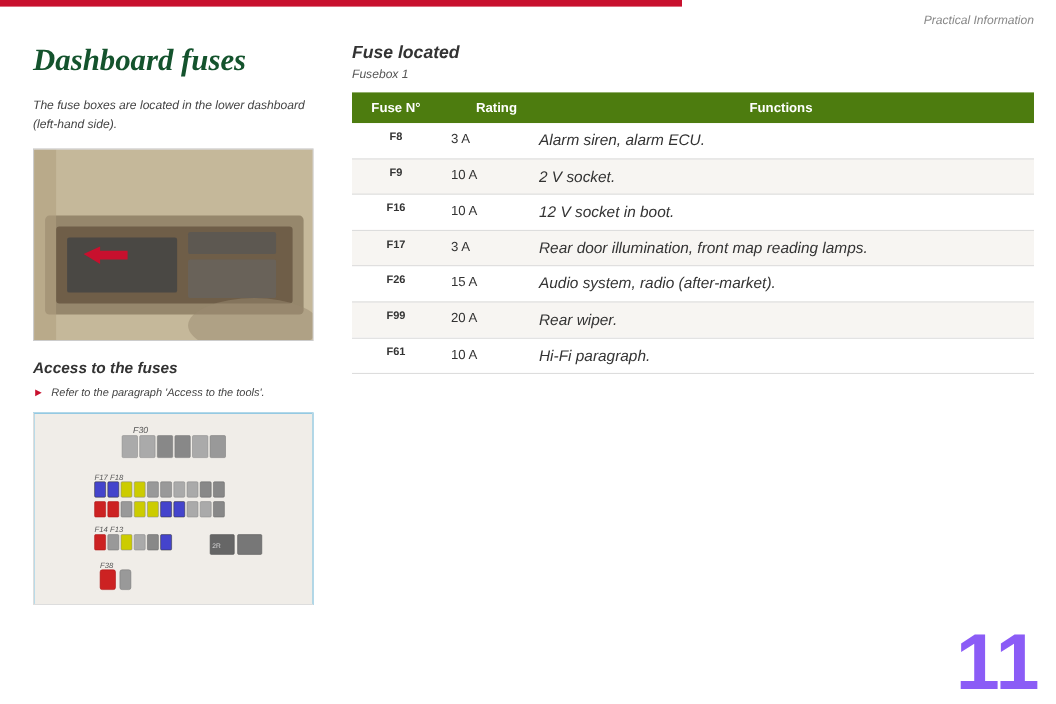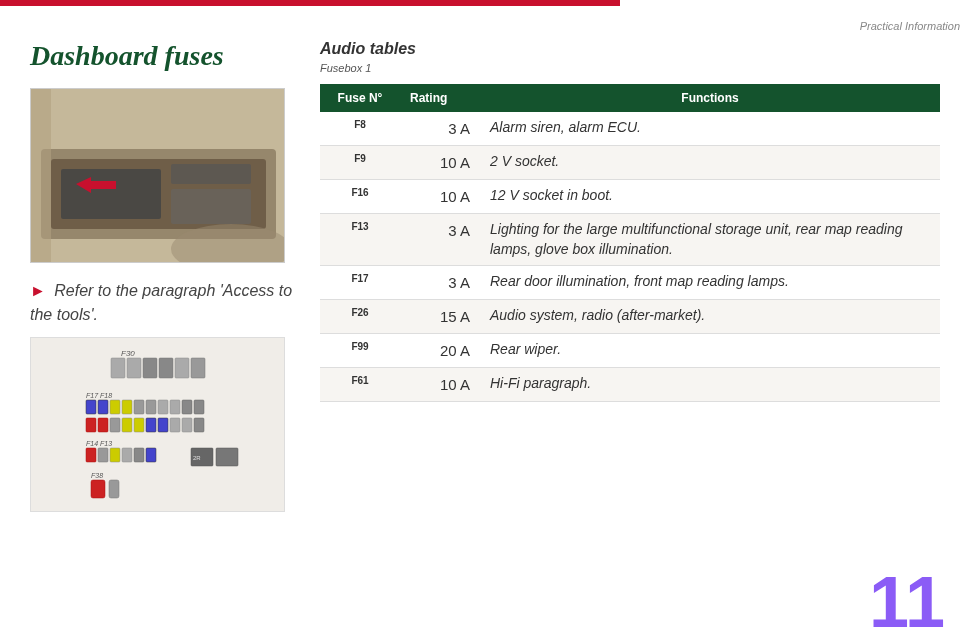--- a/index.html
+++ b/index.html
@@ -21,27 +21,28 @@
       top: 0;
       left: 0;
       width: 620px;
       height: 6px;
       background: #c8102e;
     }
 
     
     .header {
       position: absolute;
-      top: 12px;
+      top: 0;
       right: 0;
       width: 340px;
       height: 30px;
       display: flex;
-      align-items: flex-start;
+      align-items: center;
       justify-content: flex-end;
+      padding-right: 20px;
     }
 
     .header-title {
       font-size: 11px;
       color: #888;
       font-style: italic;
       margin-top: 8px;
     }
 
     
@@ -101,21 +102,21 @@
     
     .access-title {
       font-size: 14px;
       font-weight: bold;
       color: #333;
       font-style: italic;
       margin-bottom: 8px;
     }
 
     .access-text {
-      font-size: 16px;
+      font-size: 10px;
       color: #444;
       line-height: 1.5;
       font-style: italic;
     }
 
     .arrow-bullet {
       color: #c8102e;
       margin-right: 4px;
     }
 
@@ -154,39 +155,39 @@
     }
 
     
     .fuse-table {
       width: 100%;
       border-collapse: collapse;
       font-size: 11px;
     }
 
     .fuse-table thead tr {
-      background: #14532d;
+      background: #4d7c0f;
       color: #fff;
     }
 
     .fuse-table thead th {
       padding: 7px 10px;
       text-align: center;
       font-weight: bold;
       font-size: 12px;
     }
 
     .fuse-table thead th:first-child {
       width: 80px;
       text-align: center;
     }
 
     .fuse-table thead th:nth-child(2) {
       width: 80px;
-      text-align: left;
+      text-align: right;
     }
 
     .fuse-table tbody tr {
       border-bottom: 1px solid #ddd;
     }
 
     .fuse-table tbody tr:nth-child(even) {
       background: #f7f5f2;
     }
 
@@ -201,42 +202,43 @@
       line-height: 1.4;
     }
 
     .fuse-table tbody td:first-child {
       text-align: center;
       font-weight: bold;
       font-size: 10px;
     }
 
     .fuse-table tbody td:nth-child(2) {
-      text-align: right;
-      font-size: 15px;
+      text-align: left;
+      font-size: 12px;
     }
 
     .fuse-table tbody td:nth-child(3) {
       font-style: italic;
       font-size: 14px;
     }
   </style>
 </head>
 <body>
 
 <div class="top-bar"></div>
 
 <div class="header">
   <span class="header-title">Practical Information</span>
 </div>
 
 <div class="left-column">
 
   <div class="page-title">Dashboard fuses</div>
 
+  <div class="description-text">The fuse boxes are located in the lower dashboard (left-hand side).</div>
 
   <div class="car-image">
     <div class="car-image-inner">
       
       <svg width="255" height="175">
 
         <rect x="0" y="0" width="255" height="175" fill="#c5b89a"></rect>
 
         <rect x="10" y="60" width="235" height="90" rx="4" fill="#8a7a60" opacity="0.8"></rect>
         <rect x="20" y="70" width="215" height="70" rx="3" fill="#6a5a45" opacity="0.9"></rect>
@@ -248,20 +250,21 @@
 
         <ellipse cx="200" cy="160" rx="60" ry="25" fill="#9a8a70" opacity="0.5"></ellipse>
 
         <polygon points="45,95 60,88 60,92 85,92 85,100 60,100 60,104" fill="#c8102e"></polygon>
 
         <rect x="0" y="0" width="20" height="175" fill="#b0a080" opacity="0.6"></rect>
       </svg>
     </div>
   </div>
 
+  <div class="access-title">Access to the fuses</div>
 
   <div class="access-text">
     <span class="arrow-bullet">►</span>
     <span>Refer to the paragraph 'Access to the tools'.</span>
   </div>
 
   <div class="fuse-diagram">
     <svg width="255" height="175">
       <rect x="0" y="0" width="255" height="175" fill="#f0ede8"></rect>
 
@@ -313,21 +316,21 @@
       <rect x="160" y="110" width="22" height="18" rx="1" fill="#666" stroke="#555" stroke-width="0.5"></rect>
       <text x="162" y="122" font-size="6" fill="#ddd">2R</text>
       <rect x="185" y="110" width="22" height="18" rx="1" fill="#777" stroke="#555" stroke-width="0.5"></rect>
     </svg>
   </div>
 
 </div>
 
 <div class="right-column">
 
-  <div class="fuse-tables-title">Audio tables</div>
+  <div class="fuse-tables-title">Fuse located</div>
   <div class="fusebox-label">Fusebox 1</div>
 
   <table class="fuse-table">
     <thead>
       <tr>
         <th>Fuse N°</th>
         <th>Rating</th>
         <th>Functions</th>
       </tr>
     </thead>
@@ -341,25 +344,20 @@
           <td>F9</td>
           <td>10 A</td>
           <td>2 V socket.</td>
         </tr>
         <tr>
           <td>F16</td>
           <td>10 A</td>
           <td>12 V socket in boot.</td>
         </tr>
         <tr>
-          <td>F13</td>
-          <td>3 A</td>
-          <td>Lighting for the large multifunctional storage unit, rear map reading lamps, glove box illumination.</td>
-        </tr>
-        <tr>
           <td>F17</td>
           <td>3 A</td>
           <td>Rear door illumination, front map reading lamps.</td>
         </tr>
         <tr>
           <td>F26</td>
           <td>15 A</td>
           <td>Audio system, radio (after-market).</td>
         </tr>
         <tr>

